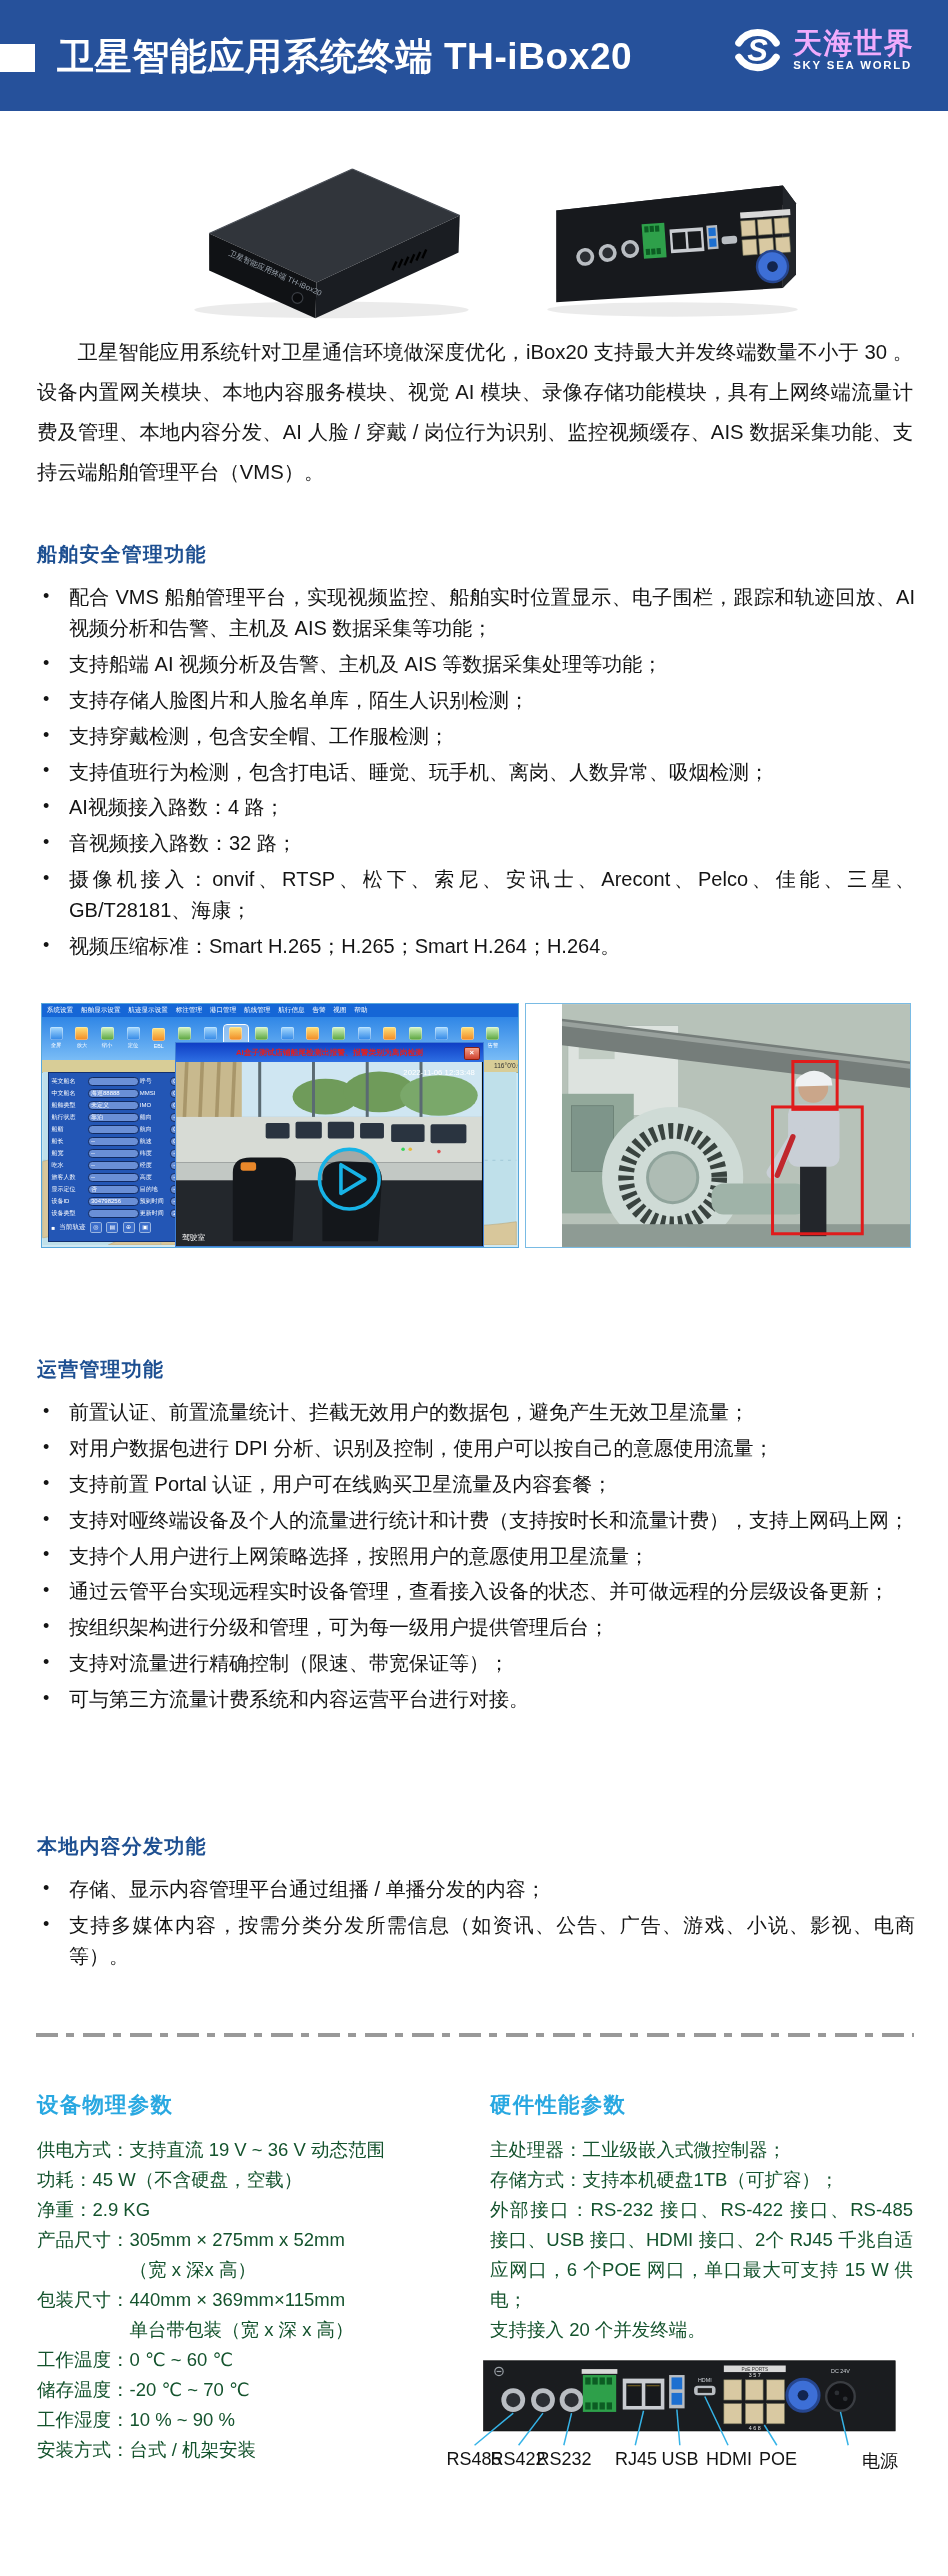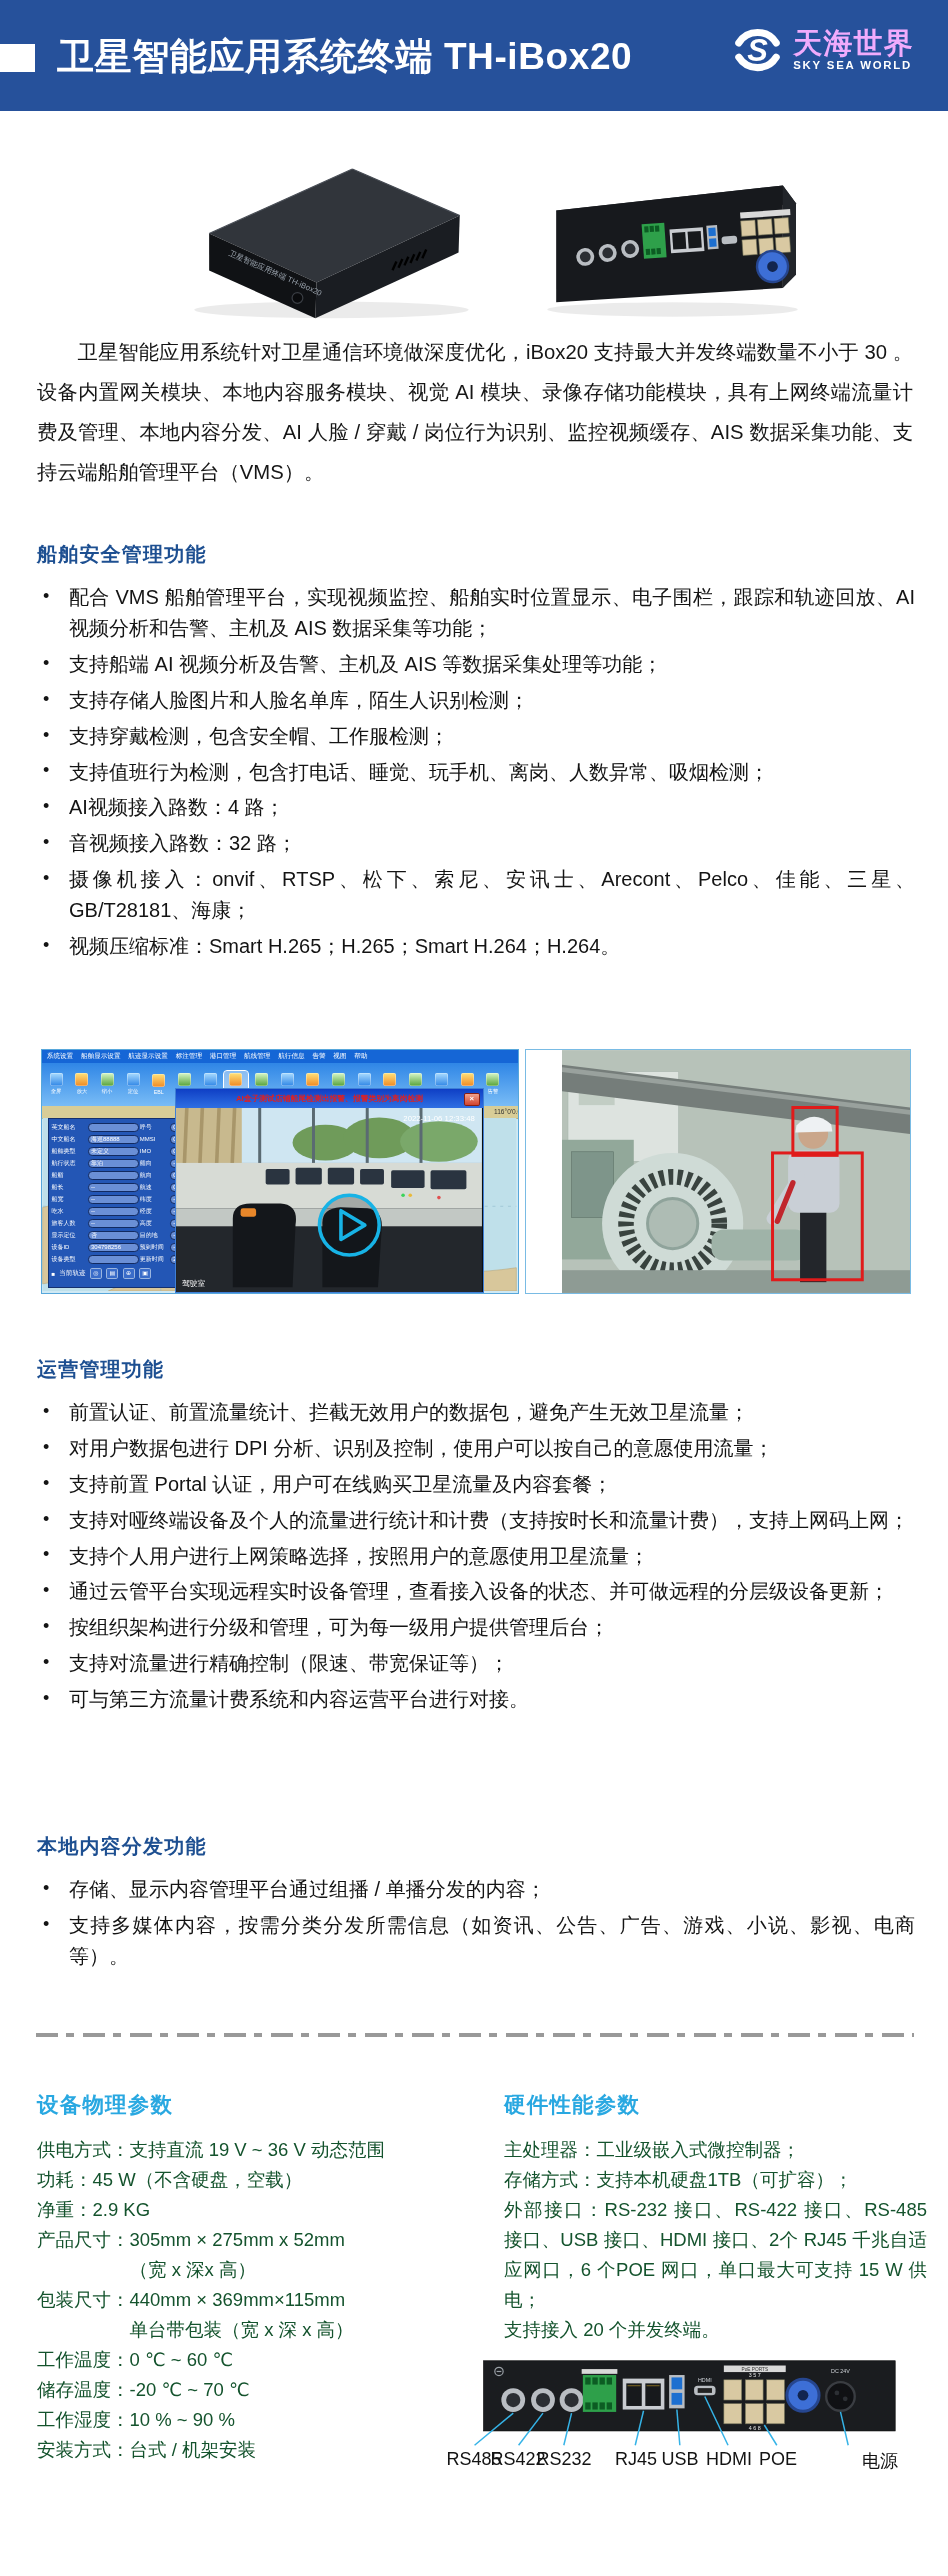--- a/index.html
+++ b/index.html
@@ -21,21 +21,21 @@
   
   .intro{position:absolute;left:37px;top:332px;width:876px;margin:0;font-size:20.3px;line-height:40px;
          color:#161616;text-align:justify;text-indent:2em;}
   .sec{position:absolute;left:37px;width:878px;}
   .sec h2{margin:0 0 14.4px;font-size:20px;font-weight:bold;color:#1D4F91;letter-spacing:1.2px;}
   .bullets{list-style:none;margin:0;padding:0;}
   .bullets li{position:relative;padding-left:32px;font-size:20px;line-height:31px;color:#141414;margin-bottom:4.8px;text-align:justify;}
   .dot{position:absolute;left:6px;top:-1.2px;font-size:18px;color:#141414;}
 
   
-  .shot{position:absolute;top:1049px;box-sizing:border-box;padding-left:36px;}
+  .shot{position:absolute;top:1003px;box-sizing:border-box;padding-left:36px;}
   #vms{left:41px;width:478px;height:245px;border:1.8px solid #57A7DB;background:#cfe9f4;overflow:hidden;}
   #engine{left:525px;width:386px;height:245px;border:1.2px solid #79BBE4;overflow:hidden;}
 
   .menubar{position:absolute;left:0;top:0;right:0;height:13px;background:#1566D6;display:flex;gap:7.8px;align-items:center;padding:0 4.8px;}
   .menubar span{font-size:6.6px;color:#fff;white-space:nowrap;}
   .toolbar{position:absolute;left:0;top:13px;right:0;height:43px;background:linear-gradient(#2F86E6,#79BCF6);
            display:flex;align-items:center;padding:0 1.8px;gap:1.2px;}
   .tb-item{width:24.5px;display:flex;flex-direction:column;align-items:center;gap:1.8px;padding:1.8px 0;}
   .tb-ico{width:13px;height:13px;border-radius:2.4px;background:linear-gradient(#ffe27a,#f08a24);box-shadow:inset 0 0 0 0.6px rgba(255,255,255,.55);}
   .tb-item:nth-of-type(3n+1) .tb-ico{background:linear-gradient(#aadcff,#2f86e6);}
@@ -73,21 +73,21 @@
            font-size:7.8px;font-weight:bold;text-align:center;line-height:10.8px;border-radius:1.8px;border:0.6px solid #8a1f12;}
   .popup-body{position:absolute;left:0;top:19px;right:0;bottom:0;}
 
   
   .divider{position:absolute;left:36px;top:2033px;width:878px;height:4.2px;
            background:repeating-linear-gradient(90deg,#999 0 21.5px,transparent 21.5px 30px,#999 30px 38px,transparent 38px 47px);}
 
   
   .spec-col{position:absolute;top:2090px;}
   #spec-left{left:37px;width:413px;}
-  #spec-right{left:490px;width:423px;margin-left:14px;}
+  #spec-right{left:490px;width:423px;}
   .spec-col h3{margin:0 0 15.5px;font-size:21.5px;font-weight:bold;color:#29A8E1;letter-spacing:1.2px;}
   .spec-line{margin:0;font-size:18.5px;line-height:30px;color:#14532d;white-space:pre-wrap;text-align:justify;}
 
   
   .rearwrap{position:absolute;left:454px;top:2356px;width:460px;height:96px;}
   .portlab{position:absolute;top:2449px;transform:translateX(-50%);font-size:18px;color:#141414;white-space:nowrap;}
 </style>
 </head>
 <body>
 

